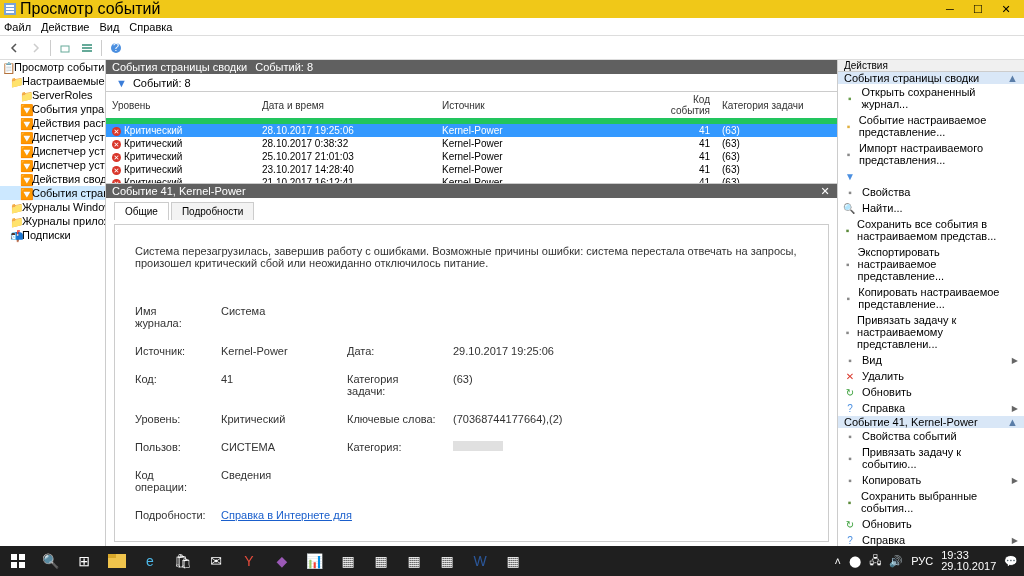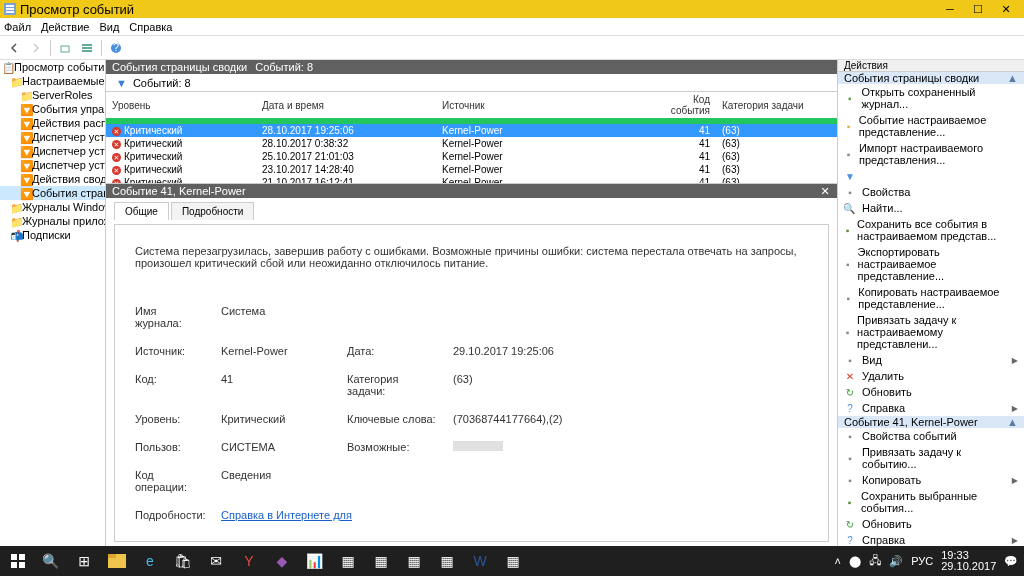--- a/index.html
+++ b/index.html
@@ -1,21 +1,21 @@
 <!DOCTYPE html>
 <html><head>
 <meta charset="utf-8">
 <style>
 * { margin:0; padding:0; box-sizing:border-box; font-family:"Segoe UI",Tahoma,sans-serif; font-size:11px; }
 html,body { width:1024px; height:576px; overflow:hidden; background:#1a1a1a; }
 
 .window { width:1024px; height:576px; background:#fff; display:flex; flex-direction:column; }
 .titlebar { height:18px; background:#f0c818; display:flex; align-items:center; padding:0 4px; }
 .titlebar .icon { width:12px; height:12px; margin-right:4px; }
-.titlebar .title { flex:1; color:#000; font-size:13px; }
+.titlebar .title { flex:1; color:#000; font-size:16px; }
 .titlebar .winbtn { width:28px; height:16px; display:flex; align-items:center; justify-content:center; color:#000; }
 
 .menubar { height:18px; background:#fff; display:flex; align-items:center; padding:0 4px; gap:10px; border-bottom:1px solid #ddd; }
 .menubar span { color:#000; }
 
 .toolbar { height:24px; background:#fff; display:flex; align-items:center; padding:0 4px; gap:2px; border-bottom:1px solid #ddd; }
 .toolbar .tbtn { width:20px; height:20px; display:flex; align-items:center; justify-content:center; border:1px solid transparent; }
 .toolbar .sep { width:1px; height:16px; background:#ccc; margin:0 2px; }
 
 .body { flex:1; display:flex; min-height:0; }
@@ -271,21 +271,21 @@
           <span>Код:</span>
             <span>41</span>
             <span>Категория задачи:</span>
             <span>(63)</span>
           <span>Уровень:</span>
             <span>Критический</span>
             <span>Ключевые слова:</span>
             <span>(70368744177664),(2)</span>
           <span>Пользов:</span>
             <span>СИСТЕМА</span>
-            <span>Возможные:</span>
+            <span>Категория:</span>
             <span class="blank"></span>
           <span>Код операции:</span>
             <span>Сведения</span>
             <span></span>
             <span></span>
           <span>Подробности:</span>
             <span class="link" style="grid-column:span 3">Справка в Интернете для </span>
         </div>
       </div>
     </div>

